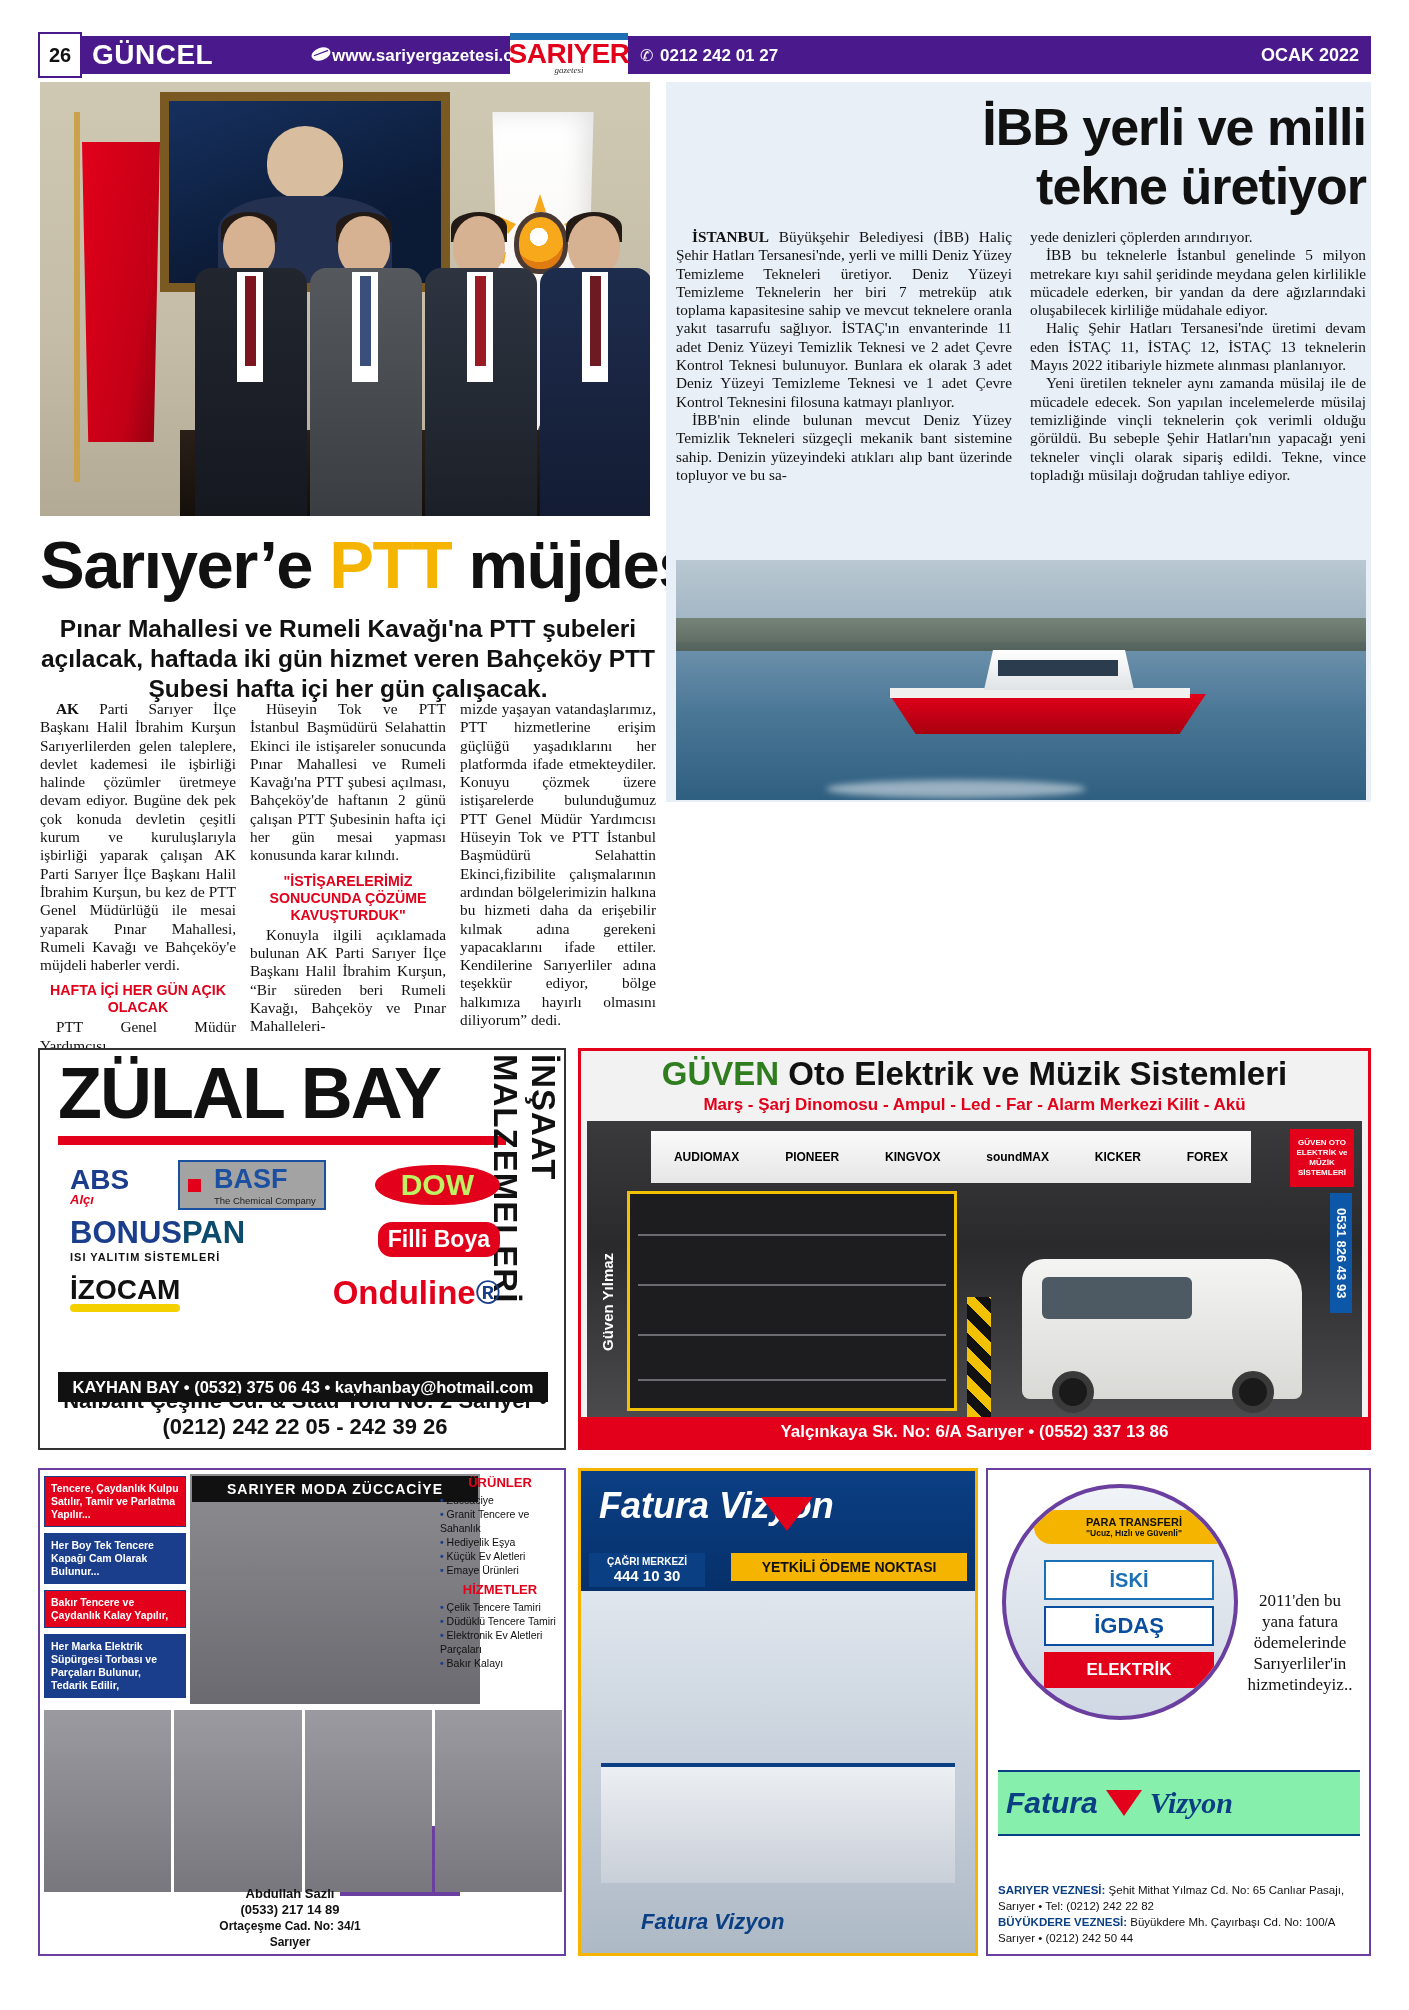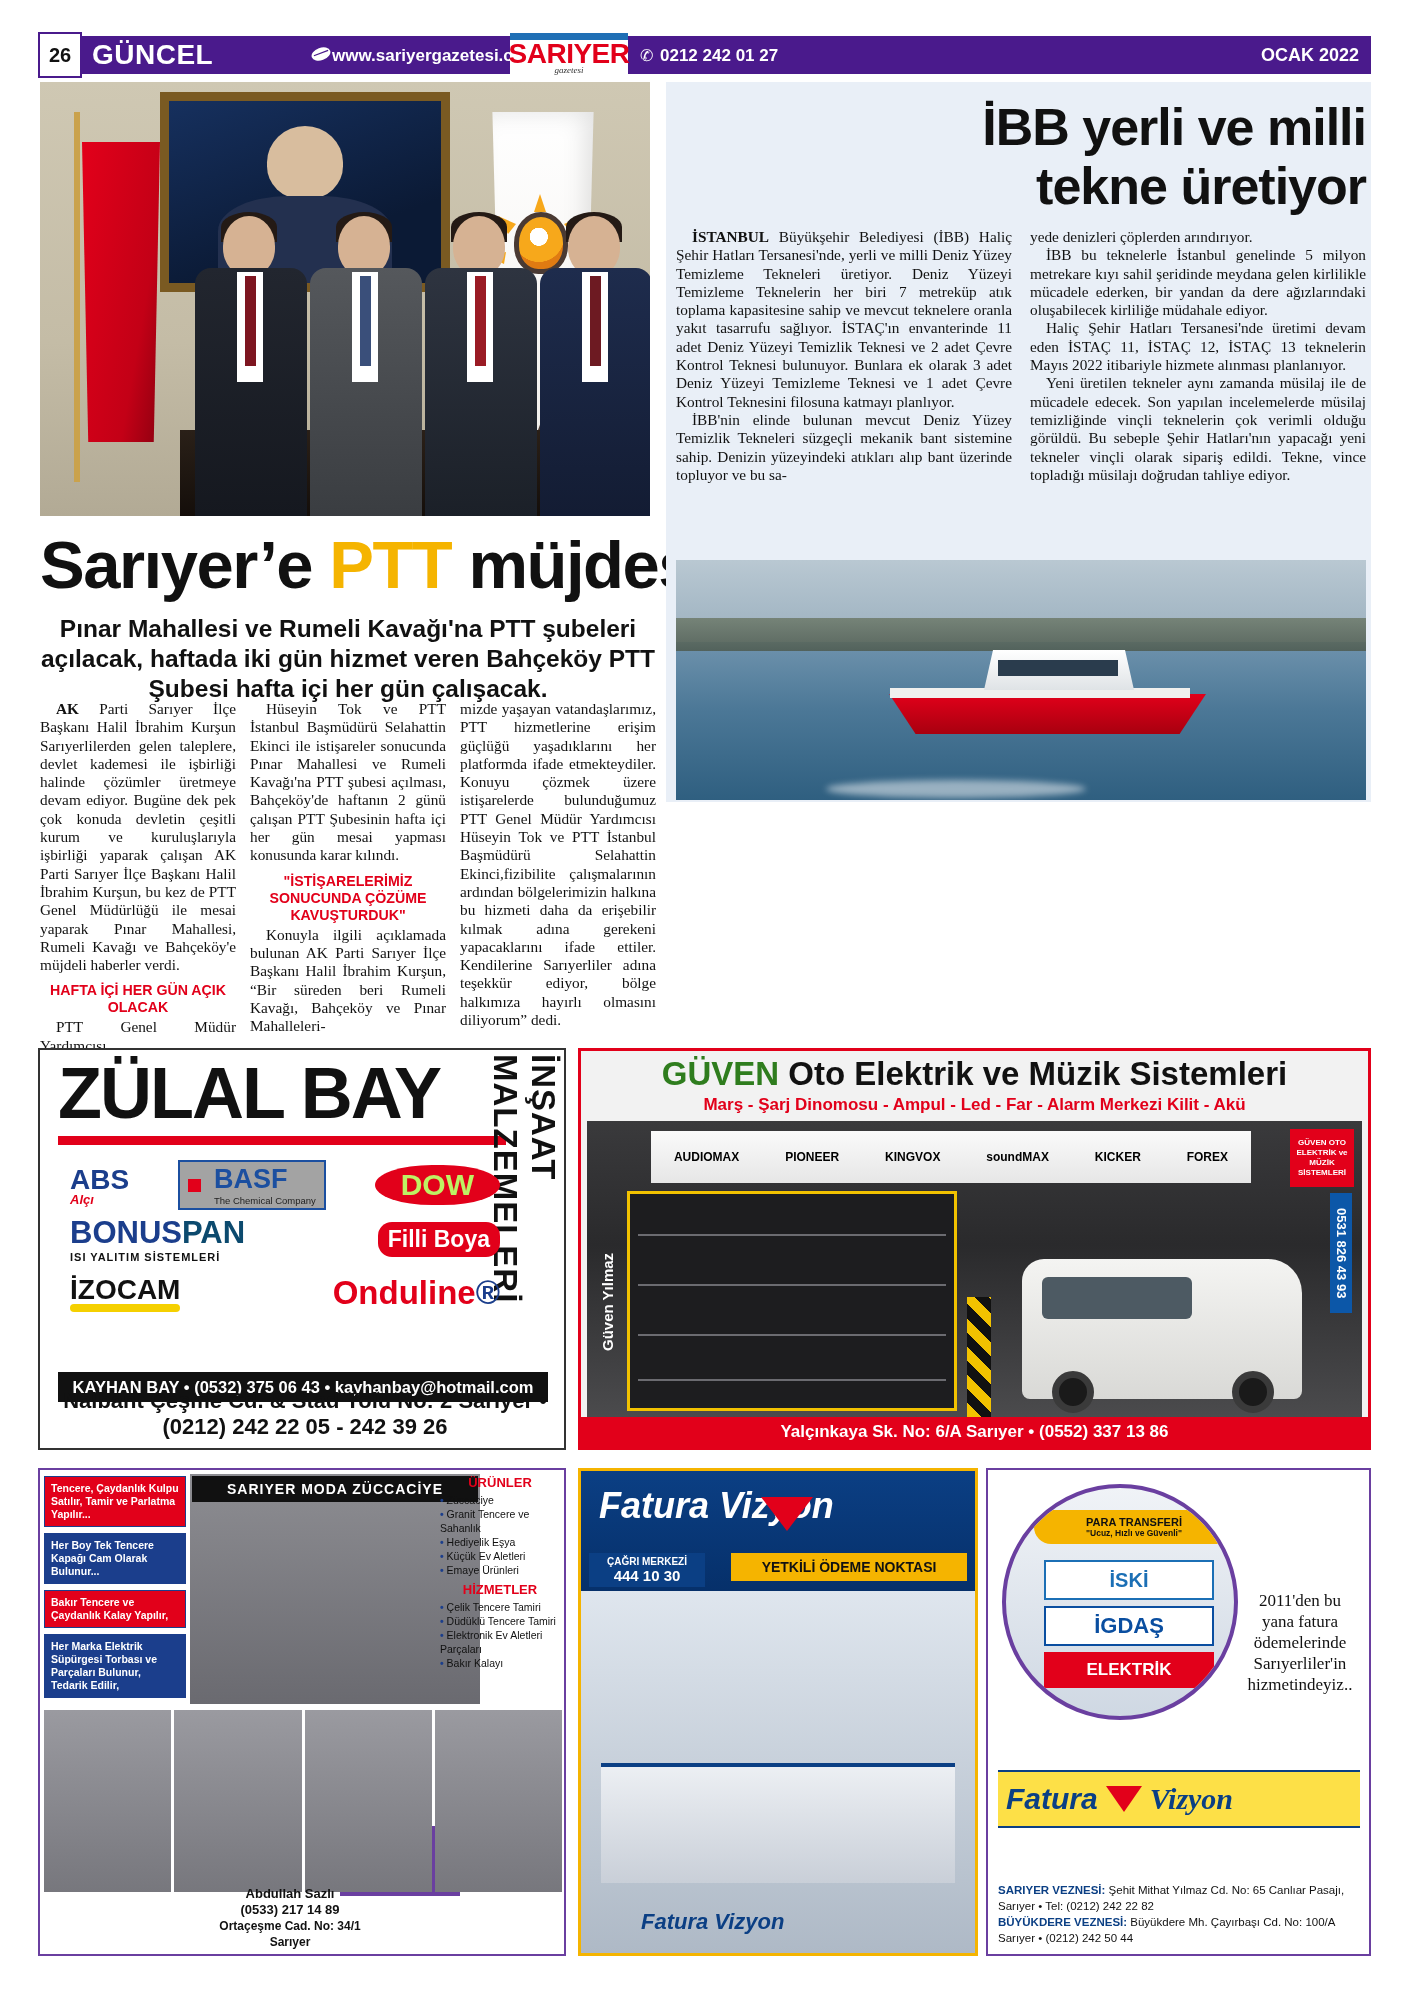--- a/index.html
+++ b/index.html
@@ -391,22 +391,22 @@
     color:#0a4ea0; font-family:"Liberation Sans", sans-serif; font-weight:bold; font-size: 22px;
     display:flex; align-items:center; justify-content:center; }
   .fv2-elek { position:absolute; left: 38px; top: 164px; width: 170px; height: 36px; background:#e2001a;
     color:#fff; font-family:"Liberation Sans", sans-serif; font-weight:bold; font-size: 17px;
     display:flex; align-items:center; justify-content:center; }
   .fv2-slogan {
     position:absolute; right: 10px; top: 120px; width: 118px; text-align: center;
     font-family:"Liberation Serif", serif; font-size: 17px; line-height: 21px; color:#111;
   }
   .fv2-brandbar {
-    position:absolute; left: 10px; top: 300px; width: 362px; height: 58px;
-    background:#fde047; border-top:2px solid #0b3f84; border-bottom:2px solid #0b3f84;
+    position:absolute; left: 10px; top: 300px; width: 362px; height: 66px;
+    background:#86efac; border-top:2px solid #0b3f84; border-bottom:2px solid #0b3f84;
     display:flex; align-items:center; gap: 8px; padding-left: 8px;
   }
   .fv2-brandbar .b1 { color:#0b3f84; font-family:"Liberation Sans", sans-serif; font-weight:bold; font-size:30px; font-style:italic;}
   .fv2-brandbar .tri { width:0;height:0;border-left:18px solid transparent;border-right:18px solid transparent;border-top:26px solid #e2001a;}
   .fv2-brandbar .b2 { color:#0b3f84; font-family:Liberation Serif, serif; font-weight:bold; font-size:30px; font-style:italic;}
   .fv2-addr {
     position:absolute; left: 10px; bottom: 8px; width: 366px;
     font-family:"Liberation Sans", sans-serif; font-size: 11.5px; line-height: 16px; color:#111;
   }
   .fv2-addr b { color:#111; }

